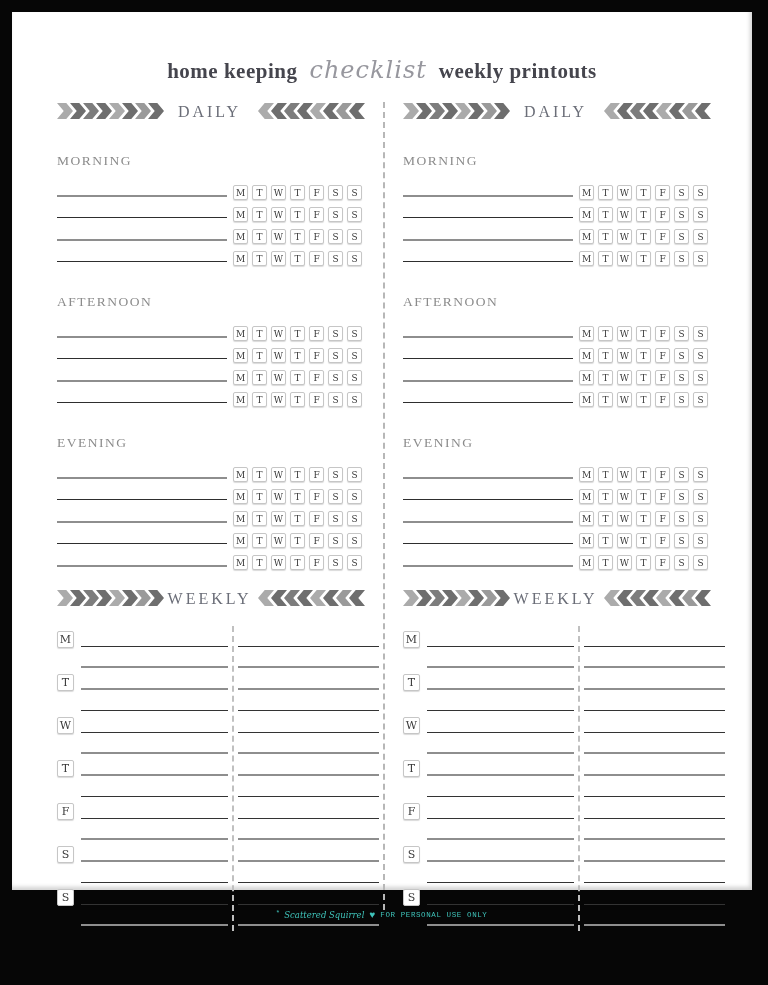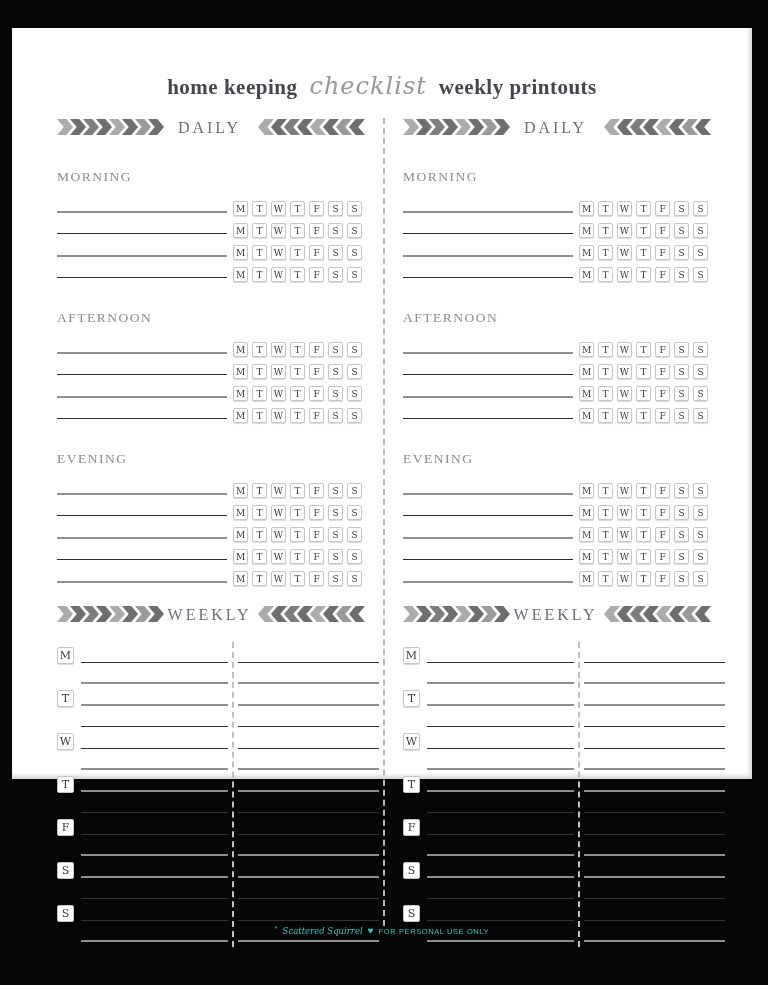--- a/index.html
+++ b/index.html
@@ -1,20 +1,20 @@
 <!DOCTYPE html>
 <html><head>
 <meta charset="utf-8">
 <style>
   * { box-sizing: border-box; margin: 0; padding: 0; }
   html, body { width: 768px; height: 985px; }
   body { font-family: "Liberation Serif", serif; overflow: hidden; }
 
   .sheet { position: relative; width: 768px; height: 985px; background: #060606; }
-  .page  { position: absolute; left: 12px; top: 28px; width: 740px; height: 751px;
+  .page  { position: absolute; left: 12px; top: 12px; width: 740px; height: 878px;
            background: #ffffff; box-shadow: inset -2px -3px 4px rgba(0,0,0,0.18); padding-left: 22px; }
 
   [data-repeat] { display: contents; }
 
   
   .title { position: absolute; top: 44px; left: 0; right: 0; text-align: center; white-space: nowrap; }
   .title .t-serif  { font-family: "Liberation Serif", serif; font-weight: 700; font-size: 21px;
                      color: #45454d; letter-spacing: 0.5px; }
   .title .t-script { font-family: "DejaVu Serif", serif; font-style: italic; font-size: 24px;
                      color: #97979e; margin: 0 8px; letter-spacing: 1px; }
@@ -72,21 +72,21 @@
   .weekly-day:nth-child(odd)  .w-row.r2 .w-line,
   .weekly-day:nth-child(even) .w-row.r1 .w-line { border-bottom: 2px solid #8e8e8e; }
 
   
   .footer { position: absolute; top: 898px; left: 0; right: 0;
             display: flex; align-items: center; justify-content: center; gap: 5px;
             color: #3fc3ba; }
   .footer .star  { font-family: "Liberation Sans", sans-serif; font-size: 7px; transform: translateY(-3px); }
   .footer .brand { font-family: "DejaVu Serif", serif; font-style: italic; font-size: 8.5px; }
   .footer .logo  { font-size: 10px; line-height: 10px; }
-  .footer .license { font-family: Liberation Sans, sans-serif; font-size: 7.5px; letter-spacing: 0.6px; }
+  .footer .license { font-family: Liberation Mono, monospace; font-size: 7.5px; letter-spacing: 0.6px; }
 </style>
 </head>
 <body>
 
 <div class="sheet">
   <div class="page">
 
     <div class="title">
       <span class="t-serif">home keeping</span>
       <span class="t-script">checklist</span>

